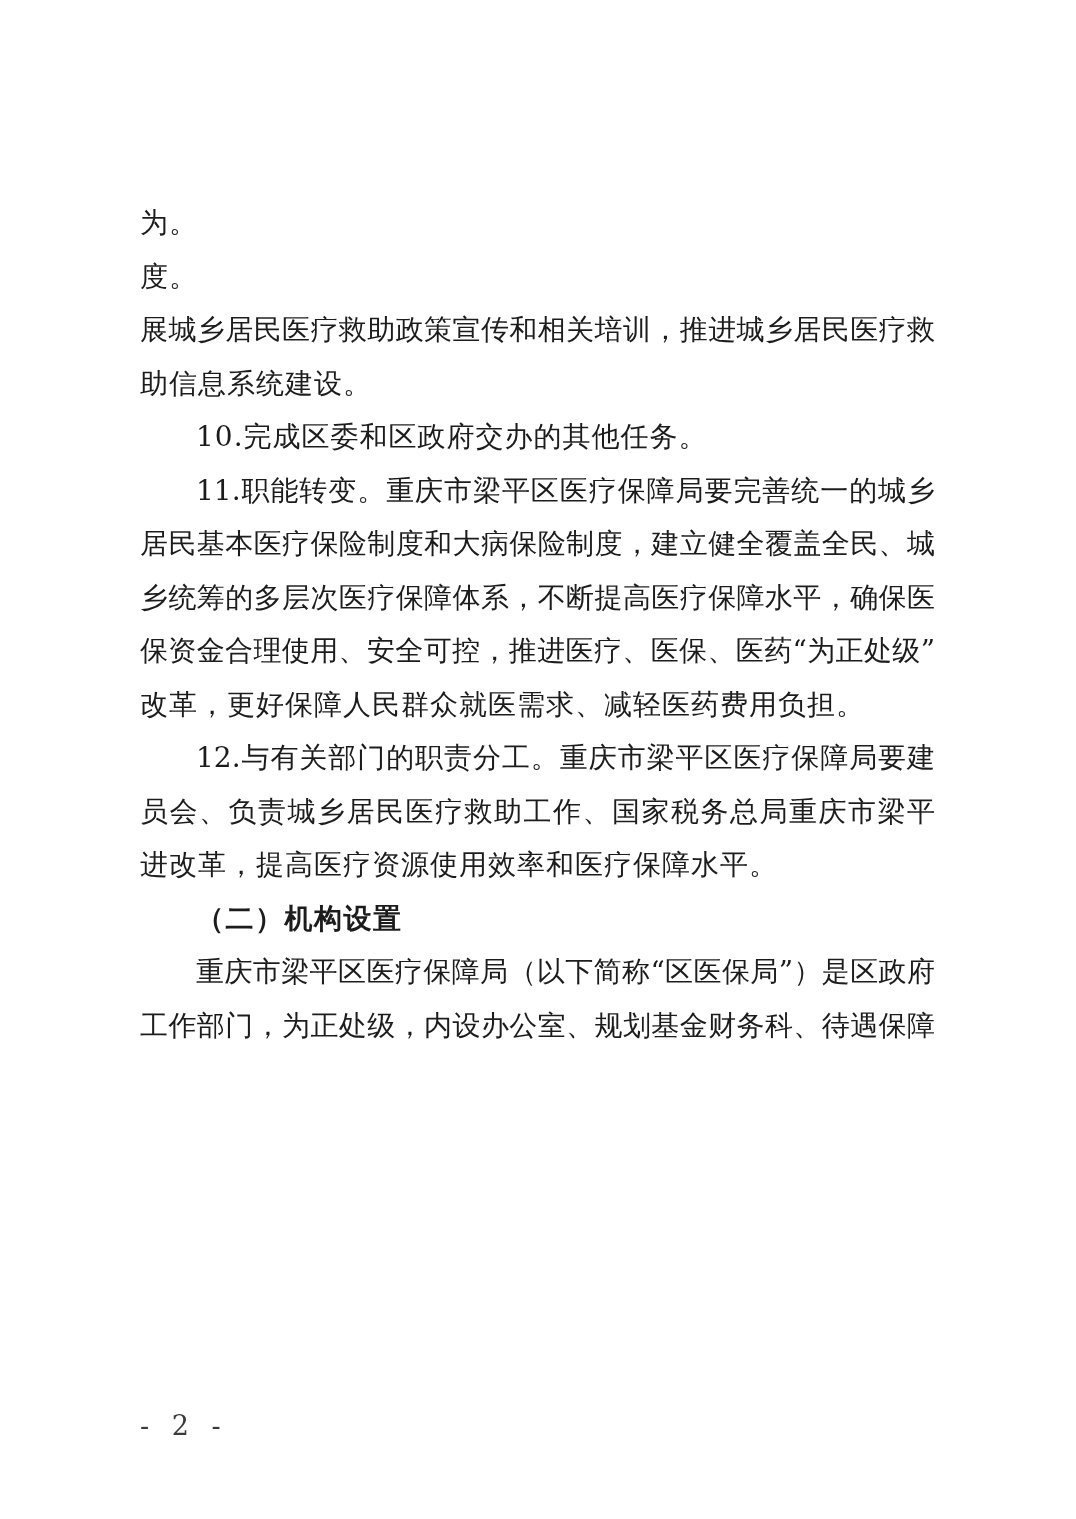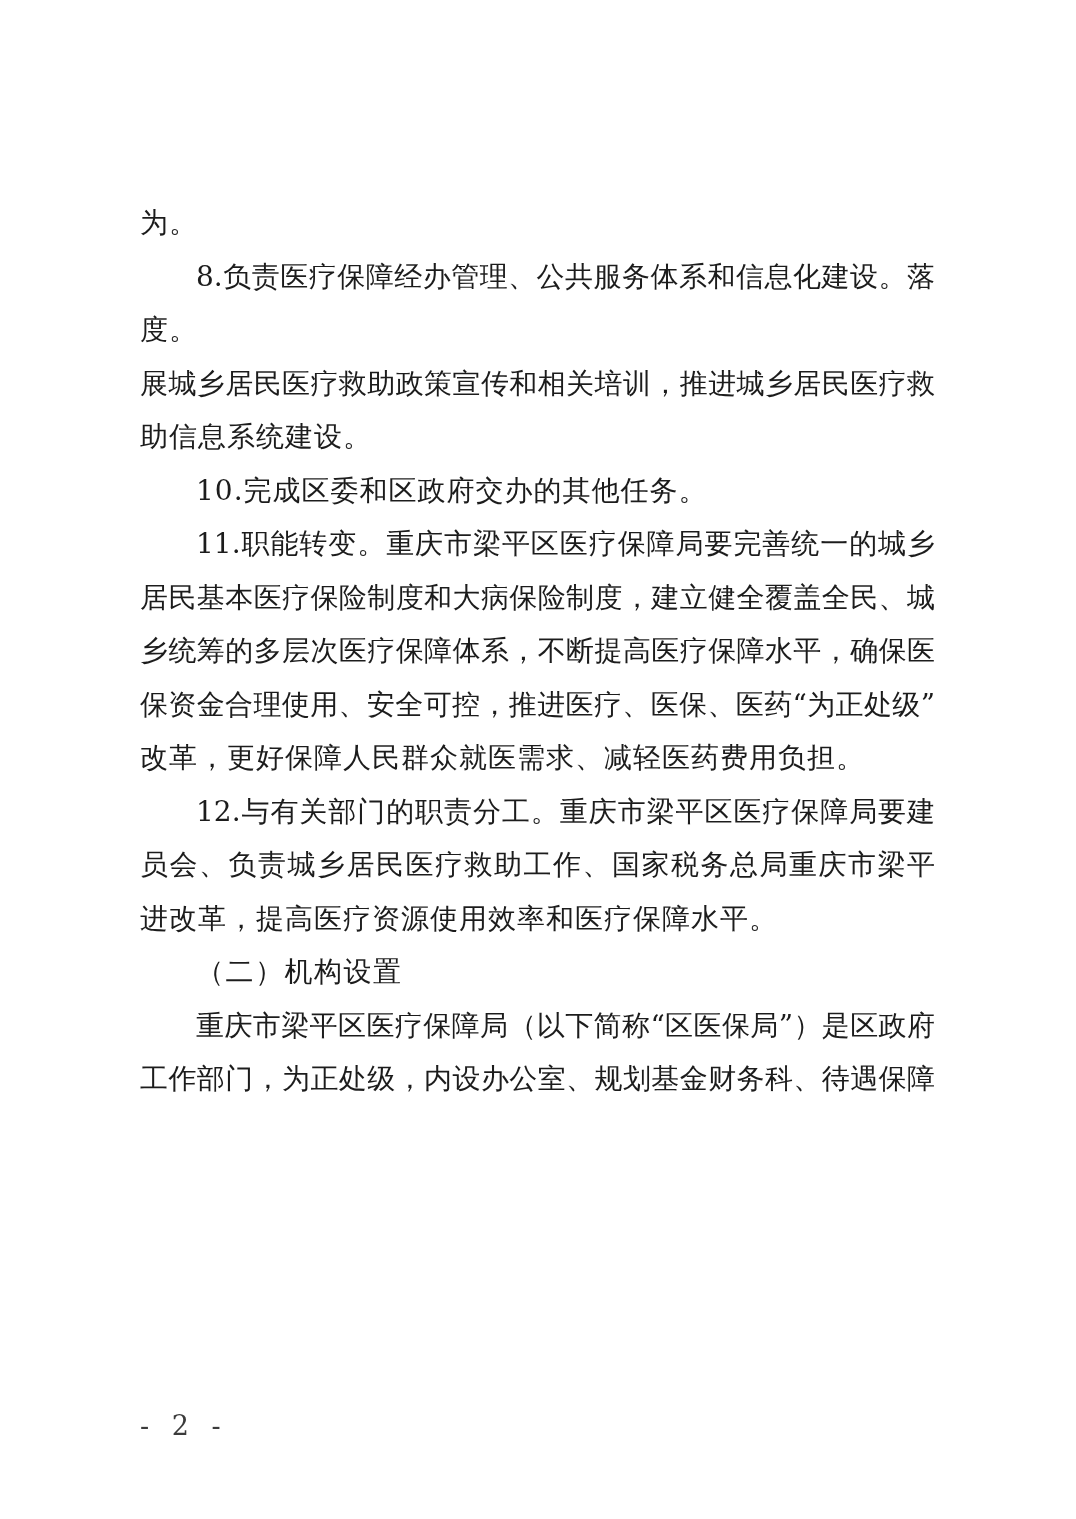--- a/index.html
+++ b/index.html
@@ -39,41 +39,40 @@
   .line.justify {
     letter-spacing: 0;
     text-align: justify;
     text-align-last: justify;
     text-justify: inter-character;
   }
   .line.indent {
     padding-left: 56px;
   }
   .line.bold {
-    font-weight: normal;
+    font-weight: bold;
     letter-spacing: 1.5px;
   }
   .footer {
     position: absolute;
     left: 140px;
     top: 1406px;
     height: 40px;
     line-height: 40px;
     font-size: 27px;
     color: #3b3b3b;
     letter-spacing: 7px;
   }
 </style>
 </head>
 <body>
 
 <div class="page">
   <div class="textblock" id="textblock">
       <div class="line">为。</div>
-      <div class="line indent justify">8.负责医疗保障经办管理、公共服务体系和信息化建设。落</div>
       <div class="line">度。</div>
       <div class="line justify">展城乡居民医疗救助政策宣传和相关培训，推进城乡居民医疗救</div>
       <div class="line">助信息系统建设。</div>
       <div class="line indent">10.完成区委和区政府交办的其他任务。</div>
       <div class="line indent justify">11.职能转变。重庆市梁平区医疗保障局要完善统一的城乡</div>
       <div class="line justify">居民基本医疗保险制度和大病保险制度，建立健全覆盖全民、城</div>
       <div class="line justify">乡统筹的多层次医疗保障体系，不断提高医疗保障水平，确保医</div>
       <div class="line justify">保资金合理使用、安全可控，推进医疗、医保、医药“为正处级”</div>
       <div class="line">改革，更好保障人民群众就医需求、减轻医药费用负担。</div>
       <div class="line indent justify">12.与有关部门的职责分工。重庆市梁平区医疗保障局要建</div>

